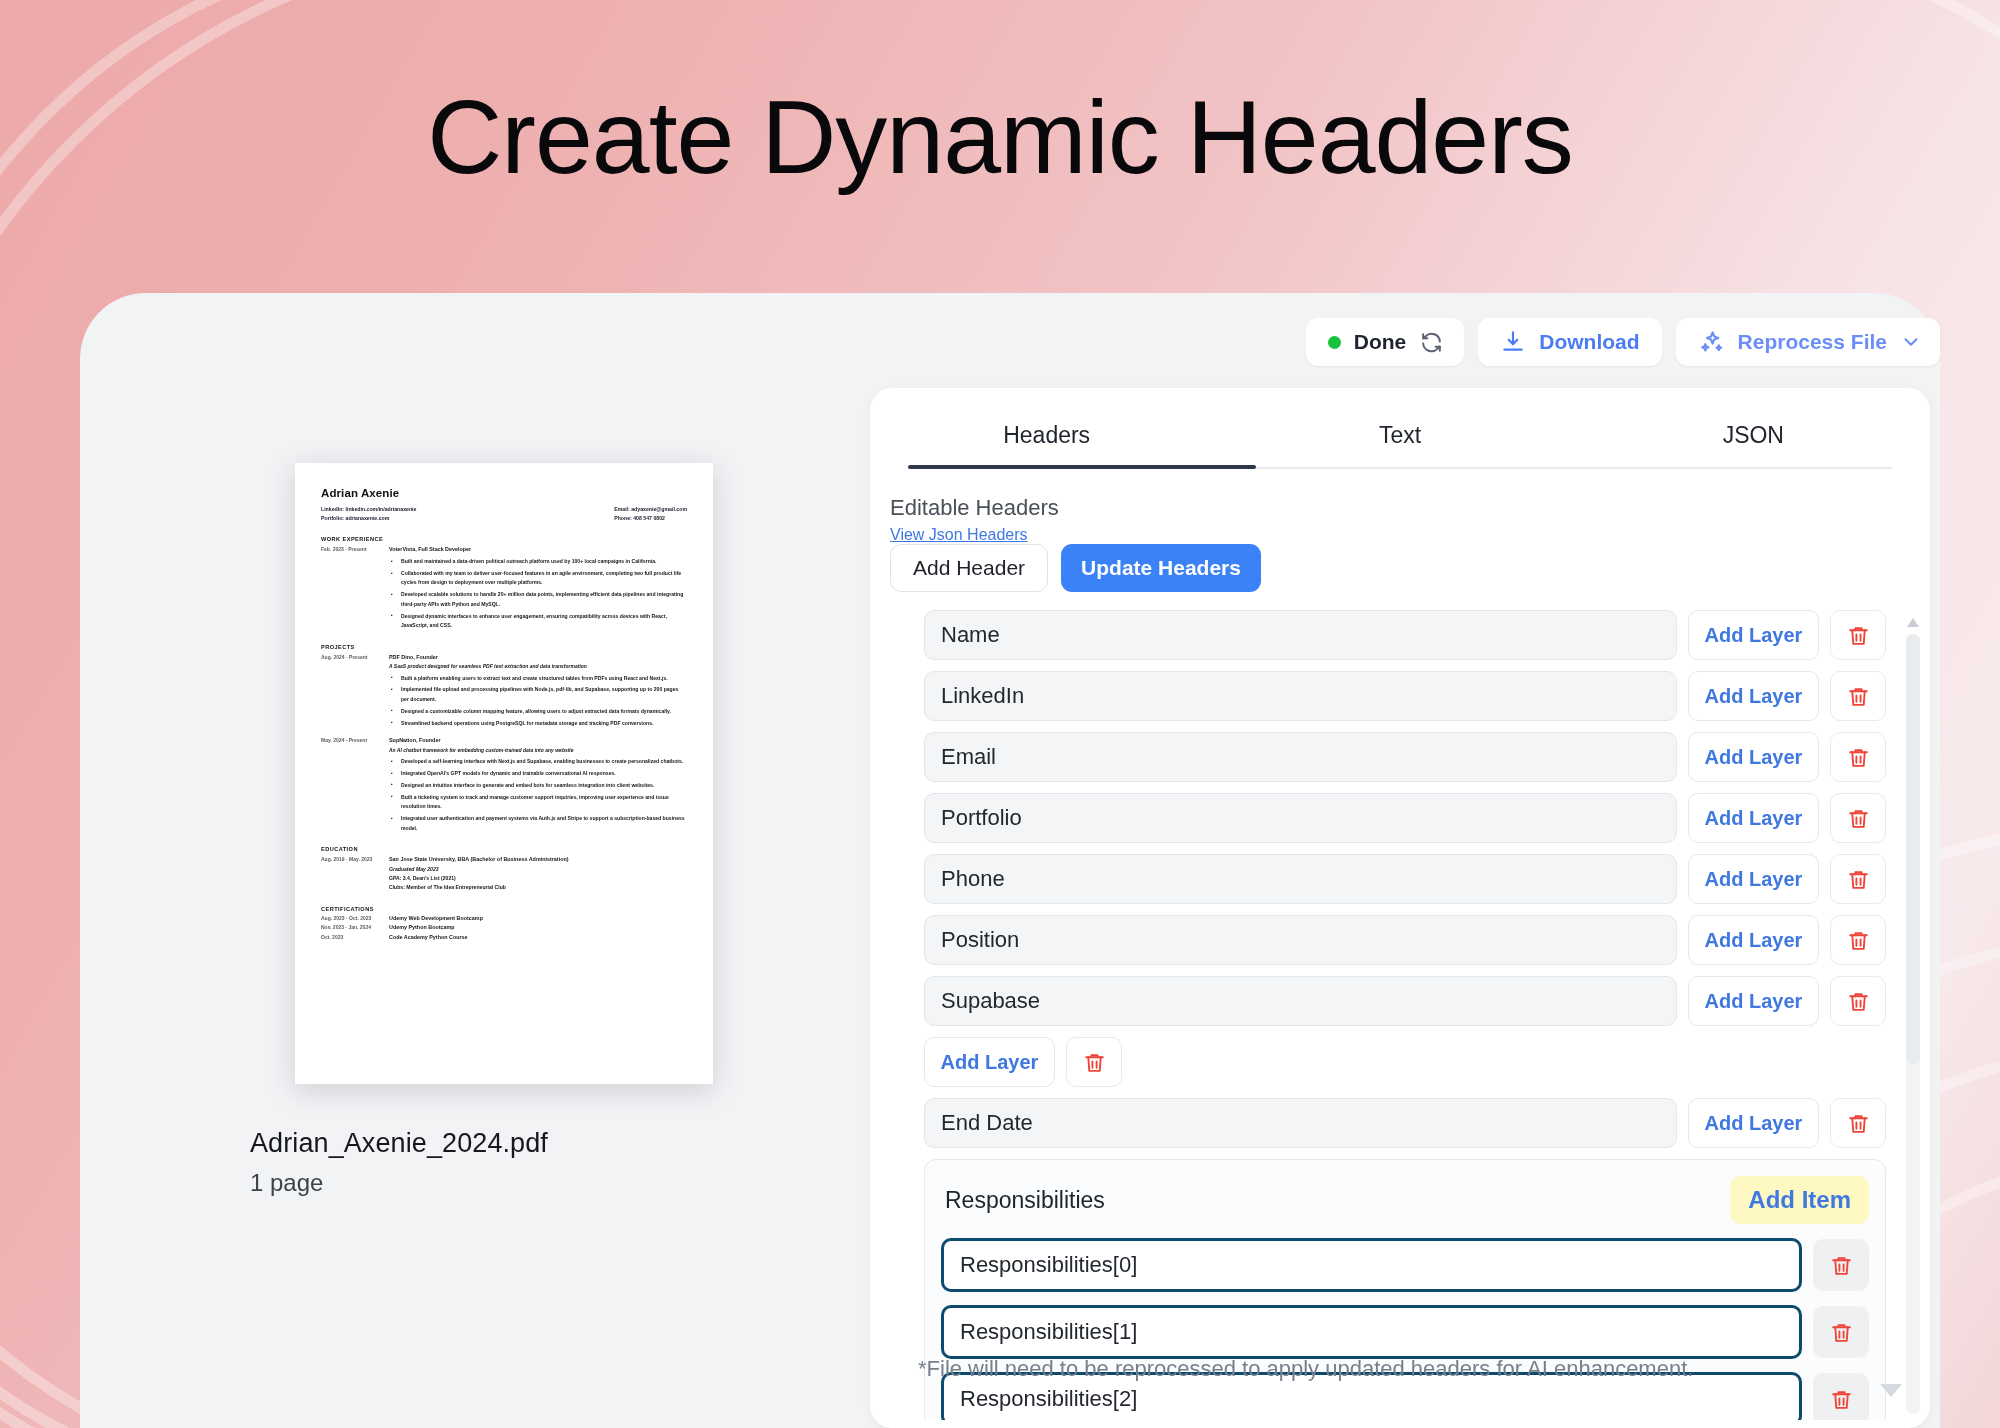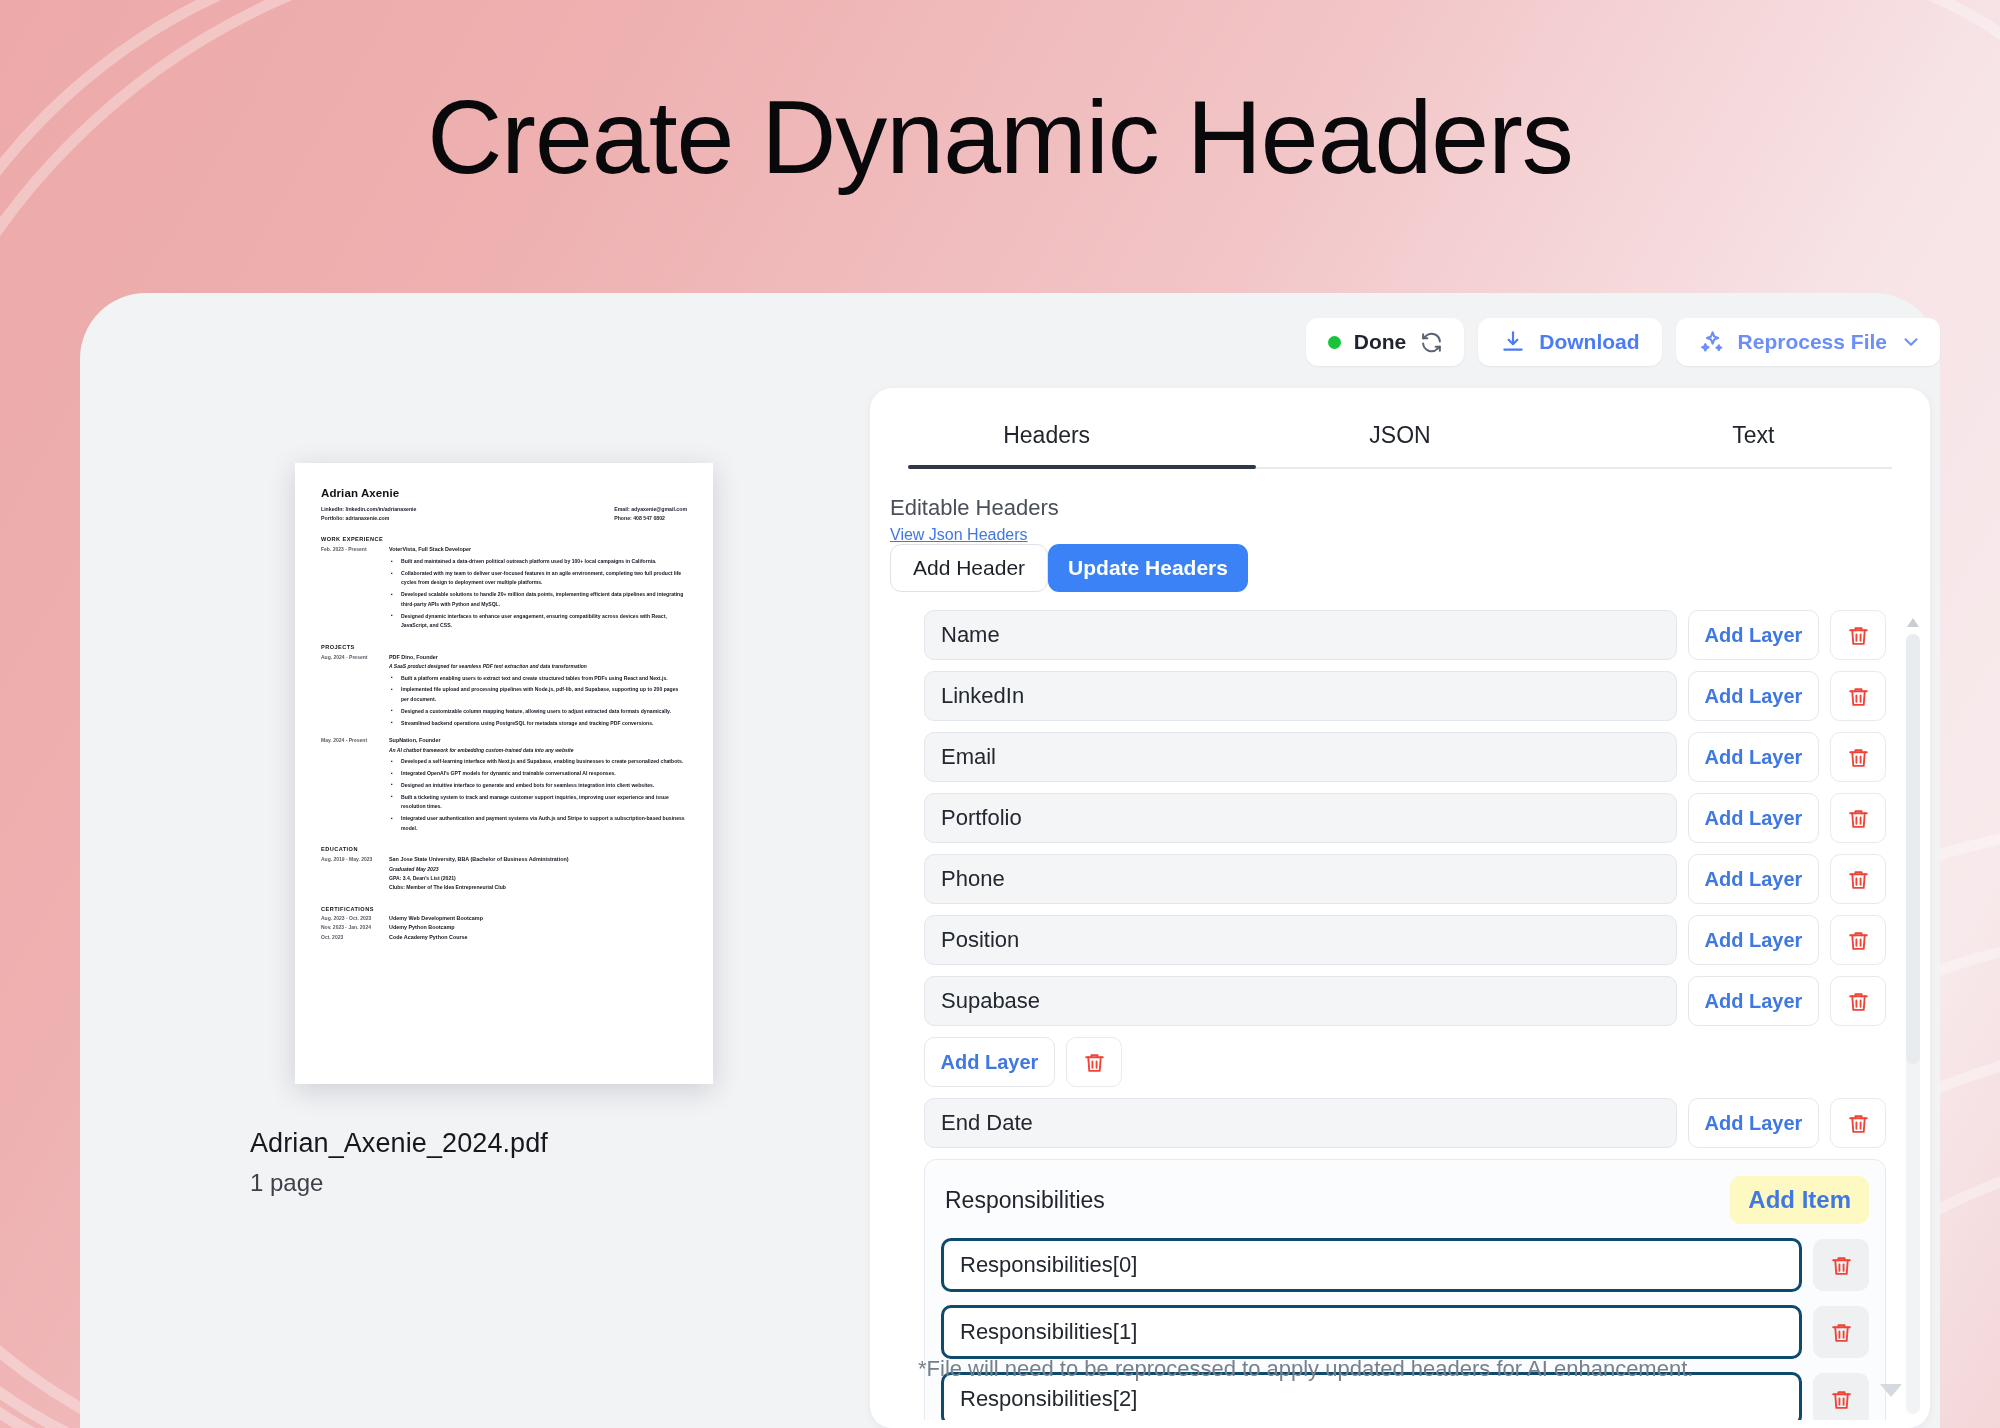--- a/index.html
+++ b/index.html
@@ -126,21 +126,21 @@
   .sub-head {
     display: flex; align-items: flex-start; justify-content: space-between;
     padding: 26px 34px 0 20px;
     flex-direction: column;
   }
   .sh-left .sh-title { font-size: 22px; color: #4a4f58; }
   .sh-left .sh-link {
     margin-top: 5px; font-size: 16px; color: #3f78e0;
     text-decoration: underline; display: inline-block;
   }
-  .sh-btns { display: flex; align-items: flex-end; }
+  .sh-btns { display: flex; gap: 13px; align-items: flex-end; }
   .btn-outline {
     height: 48px; padding: 0 22px;
     display: flex; align-items: center;
     border: 1px solid #dfe2e8; border-radius: 11px;
     background: #fff; color: #1d2129; font-size: 21px; white-space: nowrap;
   }
   .btn-primary {
     height: 48px; padding: 0 20px;
     display: flex; align-items: center;
     border-radius: 11px; background: #3b82f6;
@@ -379,22 +379,22 @@
     </div>
 
     <div class="doc-name">Adrian_Axenie_2024.pdf</div>
     <div class="doc-pages">1 page</div>
   </div>
 
   <div class="editor">
 
     <div class="tabs">
       <div class="tab">Headers</div>
+      <div class="tab">Text</div>
       <div class="tab">JSON</div>
-      <div class="tab">Text</div>
       <div class="tabs-rule"></div>
       <div class="tab-underline"></div>
     </div>
 
     <div class="sub-head">
       <div class="sh-left">
         <div class="sh-title">Editable Headers</div>
         <a class="sh-link">View Json Headers</a>
       </div>
       <div class="sh-btns">

